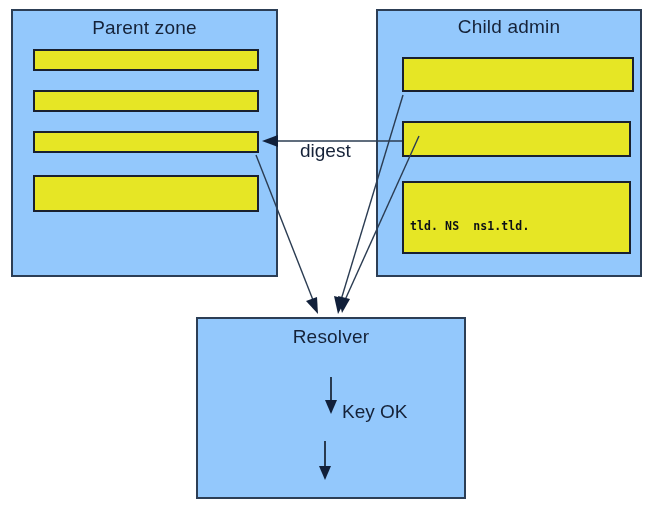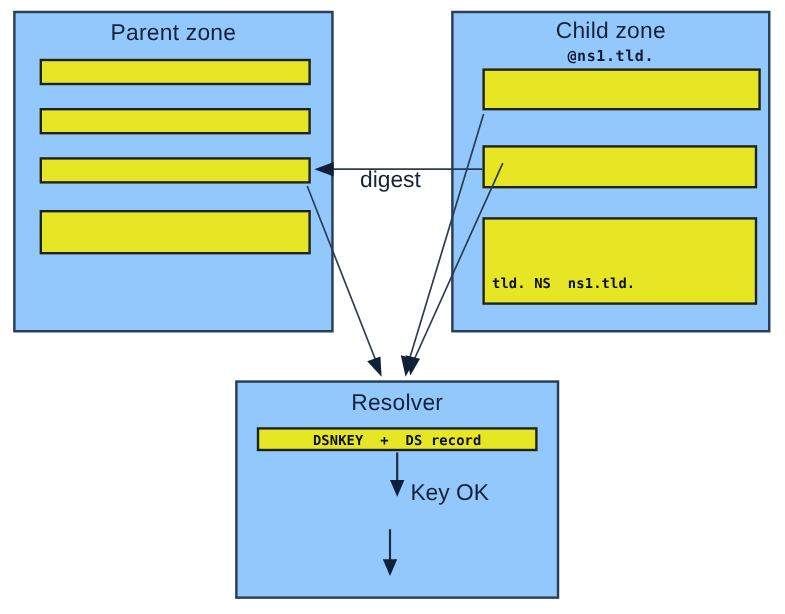--- a/index.html
+++ b/index.html
@@ -119,48 +119,44 @@
   <div class="rec" style="left:33px; top:131px; width:226px; height:22px;">
     
   </div>
 
   <div class="rec" style="left:33px; top:175px; width:226px; height:37px; padding-top:3px;">
     <span class="line">ns.tld. A 10.1.1.1</span>
     
   </div>
 
   <div class="zone" style="left:376px; top:9px; width:266px; height:268px;">
-    <div class="zone-title" style="margin-top:5px;">Child zone</div>
-    <div class="zone-subtitle" style="margin-top:1px;">@ns1.tld.</div>
+    <div class="zone-title" style="margin-top:5px;">Child admin</div>
   </div>
 
   <div class="rec" style="left:402px; top:57px; width:232px; height:35px;">
     <span class="line">tld. SOA ns1.tld. admin.tld.</span>
     
   </div>
 
   <div class="rec" style="left:402px; top:121px; width:229px; height:36px;">
     <span class="line">tld. DNSKEY 256 3 5 AwEAAZg..</span>
     
   </div>
 
-  <div class="rec" style="left:402px; top:181px; width:229px; height:73px; padding-top:16px;">
+  <div class="rec" style="left:402px; top:181px; width:229px; height:73px; padding-top:6px;">
     <span class="line">tld. NS  ns1.tld.</span>
     
     
     
   </div>
 
   <div class="zone" style="left:196px; top:317px; width:270px; height:182px;">
     <div class="zone-title" style="margin-top:7px;">Resolver</div>
   </div>
 
-  <div class="rec center" style="left:214px; top:356px; width:234px; height:20px;">
-    <span class="line">DSNKEY  +  DS record</span>
-  </div>
 
 
   <div class="lbl" style="left:300px; top:140px;">digest</div>
 
   <div class="lbl" style="left:342px; top:401px;">Key OK</div>
 
 
   <svg class="overlay" viewBox="0 0 654 512">
 
     <g>

